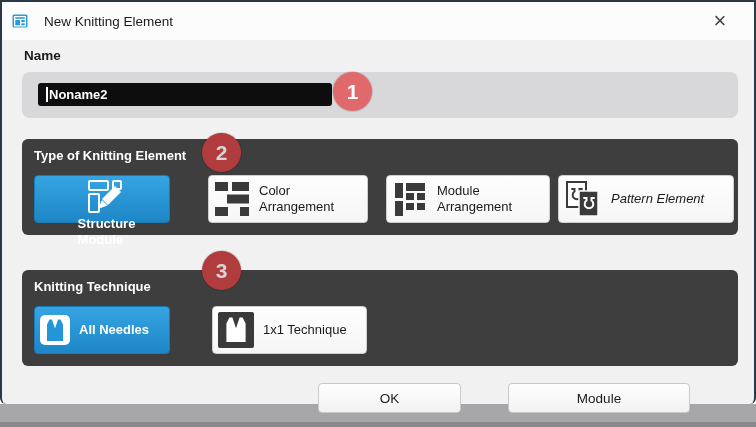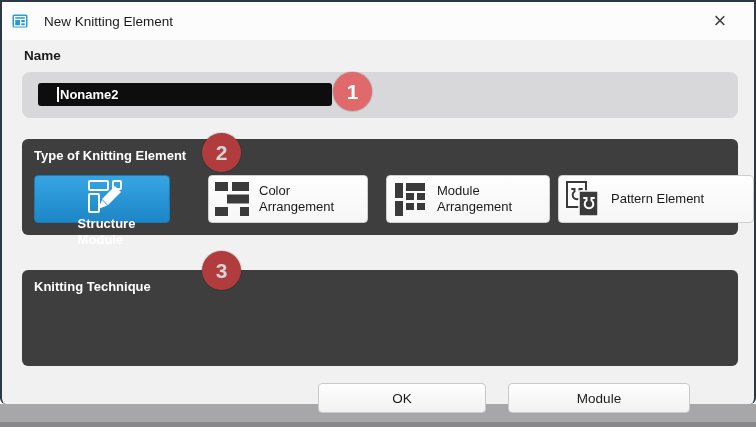--- a/index.html
+++ b/index.html
@@ -17,21 +17,21 @@
   .close-btn{position:absolute;right:18px;top:4px;width:32px;height:30px;
     display:flex;align-items:center;justify-content:center;
     font-size:22px;font-weight:400;color:#444;cursor:default;line-height:1;}
 
   
   .name-label{position:absolute;left:22px;top:46px;font-size:13.5px;font-weight:bold;color:#1b1b1b;}
   .name-panel{position:absolute;left:20px;top:70px;width:716px;height:46px;
     background:#d8d8db;border-radius:8px;}
   .name-input{position:absolute;left:16px;top:11px;width:294px;height:23px;
     background:#0d0d0d;border-radius:3px;display:flex;align-items:center;
-    padding-left:19px;color:#fff;font-size:13px;font-weight:bold;}
+    padding-left:8px;color:#fff;font-size:13px;font-weight:bold;}
   .caret{display:inline-block;width:2px;height:15px;background:#fff;margin-right:1px;}
 
   
   .section{position:absolute;left:20px;width:716px;height:96px;background:#3e3e3e;
     border-radius:6px;padding-left:8px;}
   .section-type{top:137px;}
   .section-tech{top:268px;text-align:right;}
   .section-label{position:absolute;left:12px;top:9px;font-size:13px;font-weight:bold;color:#fff;}
   .btn-row{position:absolute;left:12px;top:36px;display:flex;align-items:flex-start;}
 
@@ -40,40 +40,40 @@
     color:#1a1a1a;font-size:13px;cursor:default;}
   .kbtn .klabel{margin-left:9px;line-height:1.2;}
   .kbtn .l{display:block;}
   .kbtn.sel{background:linear-gradient(#36a4e3,#1d86c6);border:1px solid #1a7ab6;
     color:#fff;font-weight:bold;}
   .kicon{display:inline-flex;margin-left:5px;flex:0 0 auto;}
 
   .w-structure{width:136px;margin-right:38px;flex-direction:column;}
   .w-color{width:160px;margin-right:18px;}
   .w-module{width:164px;margin-right:8px;}
-  .w-pattern{width:196px;}
+  .w-pattern{width:176px;font-style:italic;}
   .w-allneedles{width:136px;margin-right:42px;}
   .w-1x1{width:155px;}
 
   
   .badge{position:absolute;width:39px;height:39px;border-radius:50%;
     display:flex;align-items:center;justify-content:center;
     font-size:21px;font-weight:bold;box-shadow:0 0 0 1px rgba(0,0,0,0.12);}
   .badge-1{left:333px;top:72px;background:#e0696c;color:#ffffff;}
   .badge-2{left:202px;top:133px;background:#b13c3e;color:#d4d4d4;}
   .badge-3{left:202px;top:251px;background:#b13c3e;color:#d4d4d4;}
 
   
   .bottom-strip{position:absolute;left:0;top:404px;width:756px;height:23px;
     background:#a7a7aa;border-bottom:5px solid #89898c;}
   .footer-btn{position:absolute;top:383px;height:30px;border-radius:4px;
     background:linear-gradient(#fefefe,#f2f2f3);border:1px solid #c9c9cc;
     font-size:13.5px;color:#1b1b1b;display:flex;align-items:center;justify-content:center;
     z-index:5;cursor:default;}
-  .btn-ok{left:318px;width:168px;}
+  .btn-ok{left:318px;width:143px;}
   .btn-cancel{left:508px;width:182px;}
 </style>
 </head>
 <body>
 
 <div class="stage">
 
   <div class="window">
 
     <div class="titlebar">
@@ -175,20 +175,49 @@
               <span class="l">Pattern Element</span>
               <span class="l"></span>
             </span>
         </div>
 
       </div>
     </div>
 
     <div class="section section-tech">
       <div class="section-label">Knitting Technique</div>
+      <div class="btn-row">
+
+        <div class="kbtn sel w-allneedles">
+          <span class="kicon">
+            <svg width="30" height="30" viewBox="0 0 30 30">
+              <rect x="0" y="0" width="30" height="30" rx="5" fill="#ffffff"></rect>
+              <path d="M7,26 L7,9.5 L9.5,4.5 L12,4.5 L15,13.5 L18,4.5 L20.5,4.5 L23,9.5 L23,26 Z" fill="#2495d8"></path>
+            </svg>
+          </span>
+          <span class="klabel">
+              <span class="l">All Needles</span>
+              <span class="l"></span>
+            </span>
+        </div>
+
+        <div class="kbtn w-1x1">
+          <span class="kicon">
+            <svg width="36" height="36" viewBox="0 0 36 36">
+              <rect x="0" y="0" width="36" height="36" rx="2" fill="#3a3a3a"></rect>
+              <path d="M8.4,30 L8.4,11.4 L11.4,5.4 L14.4,5.4 L18,16.2 L21.6,5.4 L24.6,5.4 L27.6,11.4 L27.6,30 Z" fill="#ffffff"></path>
+            </svg>
+          </span>
+          <span class="klabel">
+              <span class="l">1x1 Technique</span>
+              <span class="l"></span>
+            </span>
+        </div>
+
+      </div>
     </div>
 
   </div>
 
   <div class="bottom-strip"></div>
 
   <div class="footer-btn btn-ok">OK</div>
   <div class="footer-btn btn-cancel">Module</div>
 
   <div class="badge badge-1">1</div>

